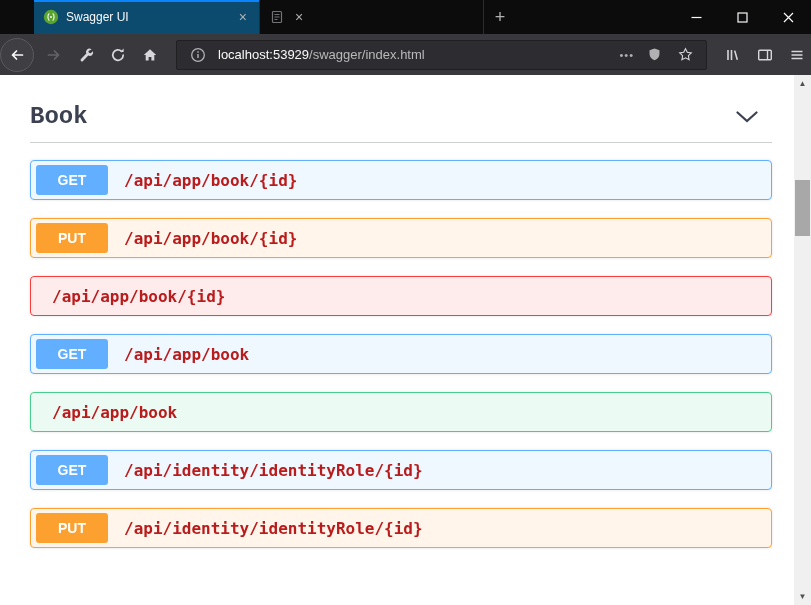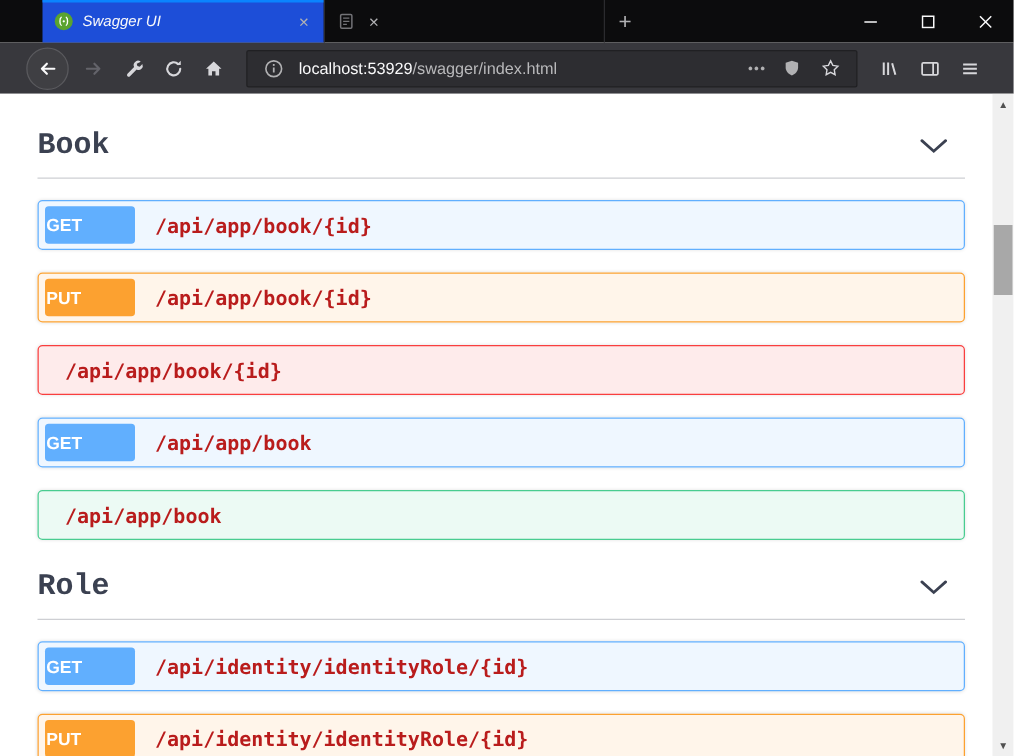--- a/index.html
+++ b/index.html
@@ -7,32 +7,32 @@
   body { font-family: "Liberation Sans", sans-serif; background: #fff; }
 
   .browser { width: 811px; height: 605px; display: flex; flex-direction: column; }
 
   
   .tabbar { flex: 0 0 34px; background: #0c0c0d; display: flex; align-items: stretch; }
   .drag-space { width: 34px; }
   .tab { width: 225px; display: flex; align-items: center; gap: 7px; padding: 0 9px;
          color: #b1b1b3; font-size: 12px; position: relative; cursor: pointer; }
   .tab.inactive { border-left: 1px solid #2b2b2e; border-right: 1px solid #2b2b2e; }
-  .tab.active { background: #1d4ed8; color: #f9f9fa; font-style: italic; }
+  .tab.active { background: #0c4a6e; color: #f9f9fa; }
   .tab.active::before { content: ""; position: absolute; left: 0; top: 0; right: 0; height: 2px; background: #0a84ff; }
   .tab-title { flex: 1; overflow: hidden; white-space: nowrap; }
   .tab-close { font-size: 14px; color: #b1b1b3; padding: 0 3px; cursor: pointer; }
   .newtab { width: 32px; display: flex; align-items: center; justify-content: center;
             color: #b1b1b3; font-size: 18px; cursor: pointer; }
   .tab-spacer { flex: 1; }
   .win-controls { display: flex; }
   .win-btn { width: 46px; display: flex; align-items: center; justify-content: center; cursor: pointer; }
 
   
-  .navbar { flex: 0 0 41px; background: #38383d; display: flex; align-items: center; padding: 0 21px; gap: 4px; }
+  .navbar { flex: 0 0 41px; background: #38383d; display: flex; align-items: center; padding: 0 0; gap: 4px; }
   .nav-icon { width: 28px; height: 28px; display: flex; align-items: center; justify-content: center;
               border-radius: 2px; cursor: pointer; flex: none; }
   .back-circle { width: 34px; height: 34px; border-radius: 50%; background: #3f3f43; border: 1px solid #5a5a5e;
                  display: flex; align-items: center; justify-content: center; margin-right: 2px; cursor: pointer; flex: none; }
   .urlbar { flex: 1; height: 30px; margin: 0 8px; background: #2d2d31; border: 1px solid #202023;
             border-radius: 2px; display: flex; align-items: center; padding: 0 10px; gap: 9px;
             min-width: 0; cursor: text; }
   .url-text { flex: 1; font-size: 13px; white-space: nowrap; overflow: hidden; color: #b9b9bb; }
   .url-domain { color: #f9f9fa; }
   .url-dots { color: #b1b1b3; font-size: 11px; letter-spacing: 1px; cursor: pointer; }
@@ -49,21 +49,21 @@
   .sb-thumb { position: absolute; left: 1px; right: 1px; top: 88px; height: 56px; background: #a8a8a8; cursor: pointer; }
 
   
   .section-header { display: flex; align-items: center; justify-content: space-between;
                     padding: 6px 6px 12px 0; border-bottom: 1px solid rgba(59,65,81,.25);
                     margin-bottom: 17px; cursor: pointer; font-family: Liberation Mono, monospace; }
   .section-title { font-size: 24px; font-weight: 700; color: #3b4151; }
   .chevron { display: flex; align-items: center; padding: 0 8px; cursor: pointer; }
   .opblock { display: flex; align-items: center; height: 40px; border: 1px solid; border-radius: 4px;
              margin-bottom: 18px; padding: 0 10px 0 5px; box-shadow: 0 0 3px rgba(0,0,0,.12); cursor: pointer; }
-  .method-badge { min-width: 72px; padding: 7px 1px; text-align: left; border-radius: 3px; color: #fff;
+  .method-badge { min-width: 72px; padding: 7px 1px; text-align: center; border-radius: 3px; color: #fff;
                   font-weight: 700; font-size: 14px; font-family: "Liberation Sans", sans-serif; }
   .endpoint-path { margin-left: 16px; font-family: "DejaVu Sans Mono", "Liberation Mono", monospace;
                    font-size: 16px; font-weight: 700; color: #b91c1c; white-space: nowrap; }
   .opblock-tag-section + .opblock-tag-section { margin-top: 6px; }
 </style>
 </head>
 <body>
 
 <div class="browser">
 
@@ -226,28 +226,20 @@
           </div>
           <div class="opblock" style="border-color: rgb(97, 175, 254); background: rgba(97, 175, 254, 0.1);">
             <span class="method-badge" style="background: rgb(97, 175, 254);">GET</span>
             <span class="endpoint-path">/api/app/book</span>
           </div>
           <div class="opblock" style="border-color: rgb(73, 204, 144); background: rgba(73, 204, 144, 0.1);">
             <span class="endpoint-path">/api/app/book</span>
           </div>
         </section>
         <section class="opblock-tag-section">
-          <div class="section-header">
-            <h2 class="section-title">Role</h2>
-            <span class="chevron">
-              <svg width="22" height="12" viewBox="0 0 22 12">
-                <path d="M1.5 1.5L11 10l9.5-8.5" fill="none" stroke="#3b4151" stroke-width="2.2" stroke-linecap="round"></path>
-              </svg>
-            </span>
-          </div>
           <div class="opblock" style="border-color: rgb(97, 175, 254); background: rgba(97, 175, 254, 0.1);">
             <span class="method-badge" style="background: rgb(97, 175, 254);">GET</span>
             <span class="endpoint-path">/api/identity/identityRole/{id}</span>
           </div>
           <div class="opblock" style="border-color: rgb(252, 161, 48); background: rgba(252, 161, 48, 0.1);">
             <span class="method-badge" style="background: rgb(252, 161, 48);">PUT</span>
             <span class="endpoint-path">/api/identity/identityRole/{id}</span>
           </div>
         </section>
       </main>

